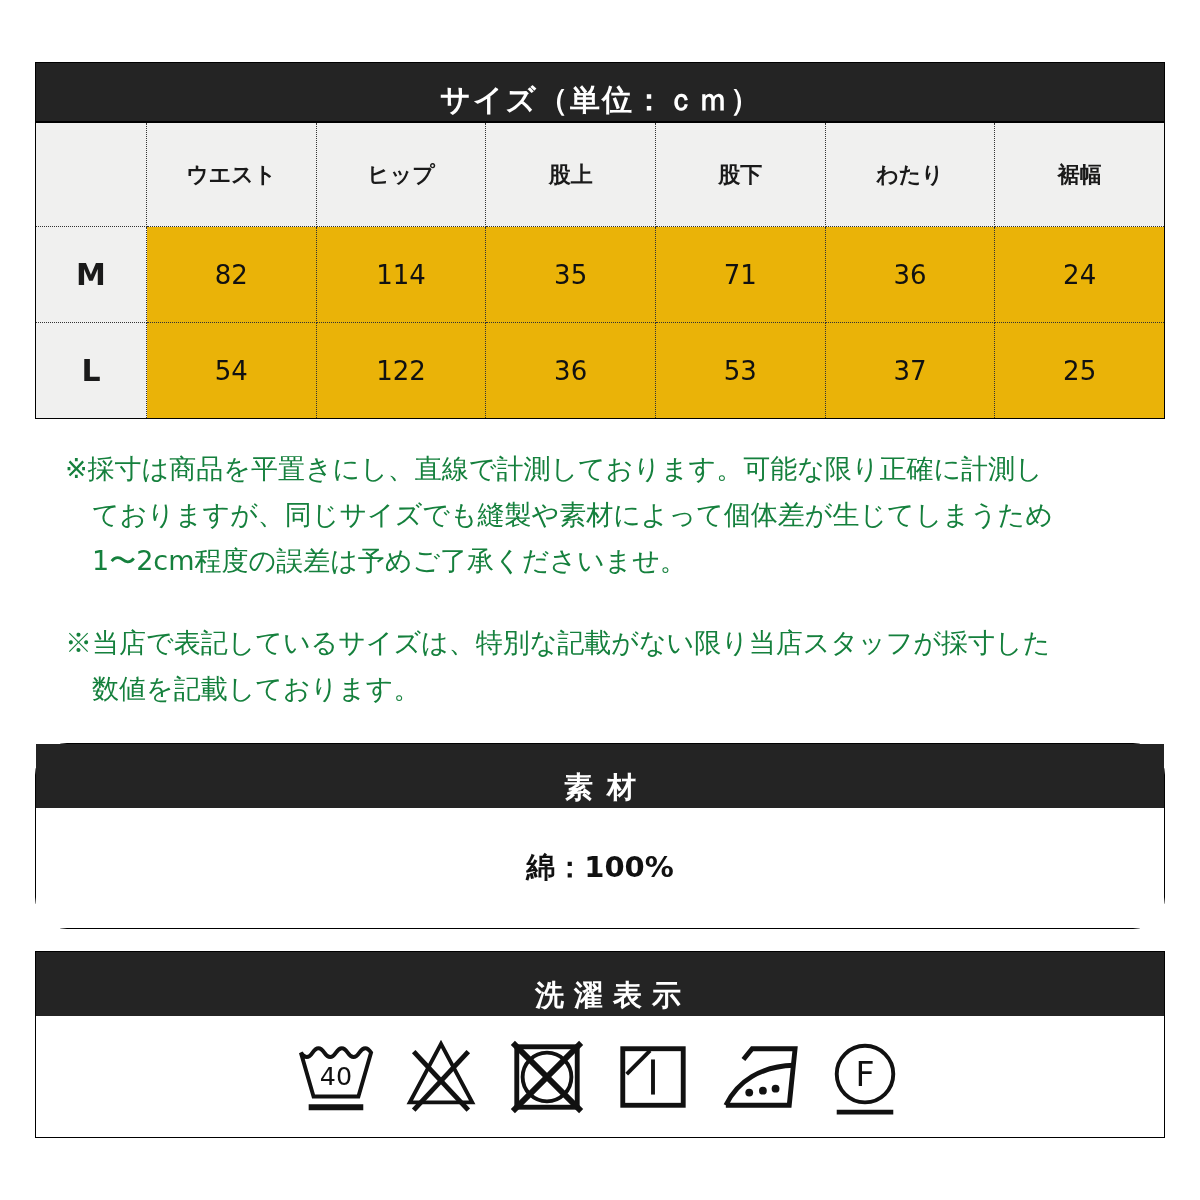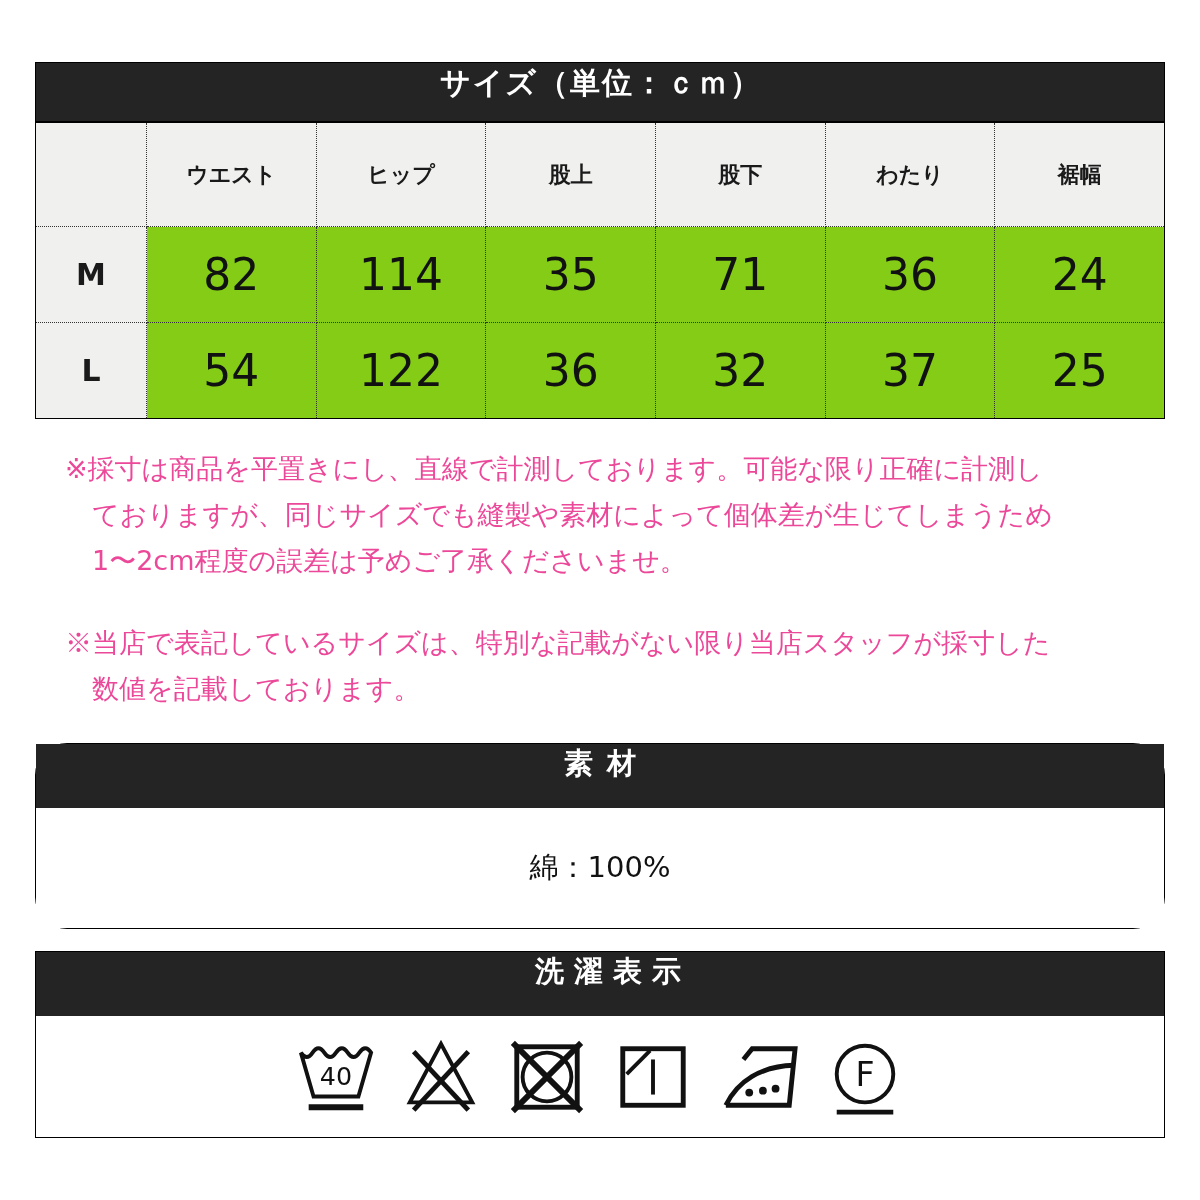--- a/index.html
+++ b/index.html
@@ -10,21 +10,21 @@
     overflow: hidden;
     font-family: "DejaVu Sans", "Liberation Sans", sans-serif;
     color: #1a1a1a;
   }
 
   
   .bar {
     background: #242424;
     border: 1px solid #000;
     color: #fff;
-    display: flex; align-items: flex-start; justify-content: center;
+    display: flex; align-items: flex-end; justify-content: center;
     font-weight: bold;
   }
   .bar-size  { height: 60px; font-size: 30px; letter-spacing: 2px; padding-left: 2px; }
   .bar-sub   { height: 64px; font-size: 29px; }
   .ls-wide   { letter-spacing: 14px; padding-left: 14px; }
   .ls-mid    { letter-spacing: 10px; padding-left: 26px; }
 
   
   table.size-table {
     width: 100%;
@@ -42,47 +42,47 @@
     height: 104px;
     background: #f0f0ef;
     font-size: 22px; font-weight: bold;
   }
   .size-table tbody tr { height: 96px; }
   .size-table tbody th {
     background: #f0f0ef;
     font-size: 30px; font-weight: bold;
   }
   .size-table tbody td {
-    background: #84cc16;
-    font-size: 44px; font-weight: 400;
+    background: #eab308;
+    font-size: 26px; font-weight: 400;
     color: #111;
   }
 
   
   .note {
     margin: 27px 0 0 30px;
     font-size: 27px;
     line-height: 46px;
     white-space: pre-line;
     padding-left: 1em;
     text-indent: -1em;
-    color: #ec4899;
+    color: #15803d;
   }
   .note + .note { margin-top: 38px; font-family: Liberation Mono, monospace; }
 
   
   .panel { border: 1px solid #000; }
   .panel-material { margin-top: 29px; border-radius: 32px; }
   .panel-care { margin-top: 22px; }
   .panel .bar { border: none; }
   .panel-content {
     background: #fff;
     display: flex; align-items: center; justify-content: center;
   }
-  .material-content { height: 120px; font-size: 29px; color: #111; }
+  .material-content { height: 120px; font-size: 29px; color: #111; font-weight: bold; }
   .care-content { height: 121px; gap: 28px; }
   .care-icon svg { display: block; }
 </style>
 </head>
 <body>
 
 <section>
   <div class="bar bar-size">
     <span>サイズ（単位：ｃｍ）</span>
   </div>
@@ -115,21 +115,21 @@
         <td>35</td>
         <td>71</td>
         <td>36</td>
         <td>24</td>
       </tr>
       <tr>
         <th>L</th>
         <td>54</td>
         <td>122</td>
         <td>36</td>
-        <td>32</td>
+        <td>53</td>
         <td>37</td>
         <td>25</td>
       </tr>
     </tbody>
   </table>
 </section>
 
 <p class="note">※採寸は商品を平置きにし、直線で計測しております。可能な限り正確に計測し
 ておりますが、同じサイズでも縫製や素材によって個体差が生じてしまうため
 1〜2cm程度の誤差は予めご了承くださいませ。</p>

